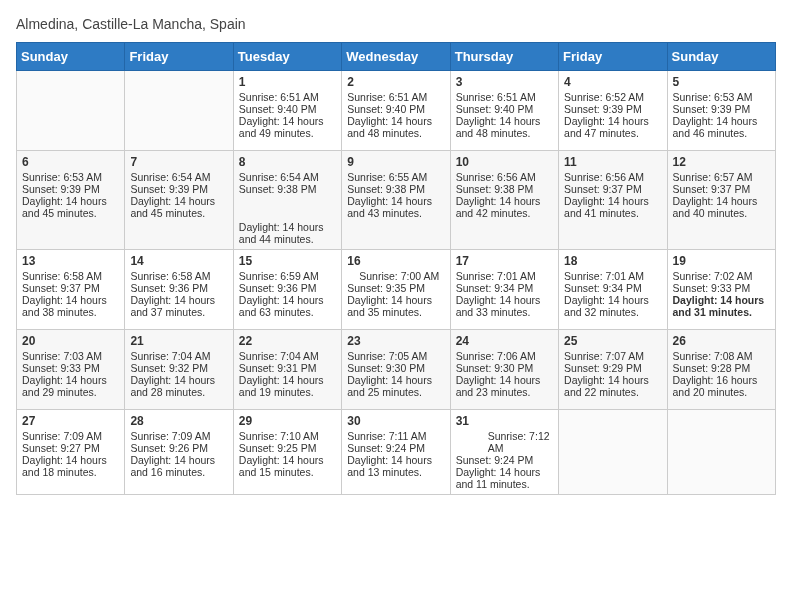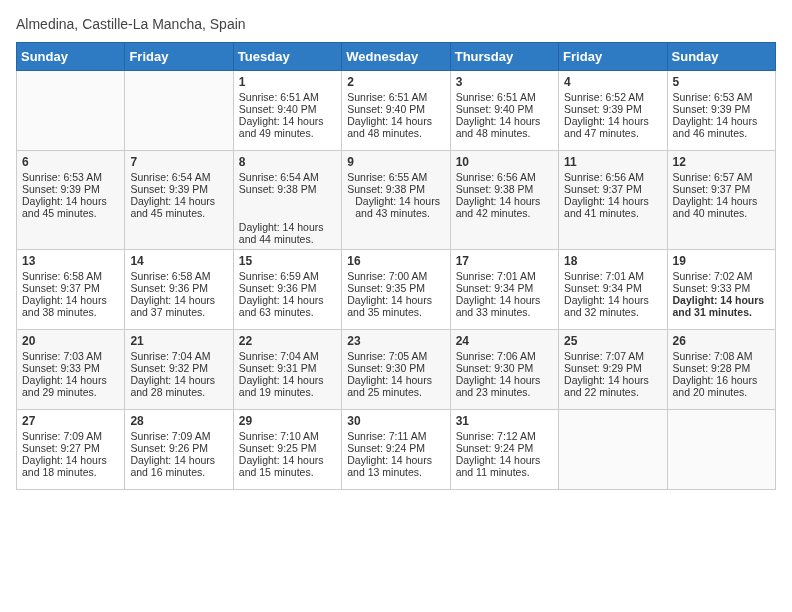--- a/index.html
+++ b/index.html
@@ -155,21 +155,21 @@
         <td>
           <span class="day-number">8</span>
           <span style="display: block;">Sunrise: 6:54 AM</span>
           <span style="display: block;">Sunset: 9:38 PM</span>
           <span style="display: block; margin-top: 26px;">Daylight: 14 hours and 44 minutes.</span>
         </td>
         <td>
           <span class="day-number">9</span>
           <span style="display: block;">Sunrise: 6:55 AM</span>
           <span style="display: block;">Sunset: 9:38 PM</span>
-          <span style="display: block; margin-left: 8px;">Daylight: 14 hours and 43 minutes.</span>
+          <span style="display: block;">Daylight: 14 hours and 43 minutes.</span>
         </td>
         <td>
           <span class="day-number">10</span>
           <span style="display: block;">Sunrise: 6:56 AM</span>
           <span style="display: block;">Sunset: 9:38 PM</span>
           <span style="display: block;">Daylight: 14 hours and 42 minutes.</span>
         </td>
         <td>
           <span class="day-number">11</span>
           <span style="display: block;">Sunrise: 6:56 AM</span>
@@ -197,21 +197,21 @@
           <span style="display: block;">Daylight: 14 hours and 37 minutes.</span>
         </td>
         <td>
           <span class="day-number">15</span>
           <span style="display: block;">Sunrise: 6:59 AM</span>
           <span style="display: block;">Sunset: 9:36 PM</span>
           <span style="display: block;">Daylight: 14 hours and 63 minutes.</span>
         </td>
         <td>
           <span class="day-number">16</span>
-          <span style="display: block;">Sunrise: 7:00 AM</span>
+          <span style="display: block; margin-left: 12px;">Sunrise: 7:00 AM</span>
           <span style="display: block;">Sunset: 9:35 PM</span>
           <span style="display: block;">Daylight: 14 hours and 35 minutes.</span>
         </td>
         <td>
           <span class="day-number">17</span>
           <span style="display: block;">Sunrise: 7:01 AM</span>
           <span style="display: block;">Sunset: 9:34 PM</span>
           <span style="display: block;">Daylight: 14 hours and 33 minutes.</span>
         </td>
         <td>
@@ -291,21 +291,21 @@
           <span style="display: block;">Daylight: 14 hours and 15 minutes.</span>
         </td>
         <td>
           <span class="day-number">30</span>
           <span style="display: block;">Sunrise: 7:11 AM</span>
           <span style="display: block;">Sunset: 9:24 PM</span>
           <span style="display: block;">Daylight: 14 hours and 13 minutes.</span>
         </td>
         <td>
           <span class="day-number">31</span>
-          <span style="display: block;">Sunrise: 7:12 AM</span>
+          <span style="display: block; margin-left: 32px;">Sunrise: 7:12 AM</span>
           <span style="display: block;">Sunset: 9:24 PM</span>
           <span style="display: block;">Daylight: 14 hours and 11 minutes.</span>
         </td>
         <td class="empty-cell"></td>
         <td class="empty-cell"></td>
       </tr>
     </tbody>
 </table>
 
 </body></html>

